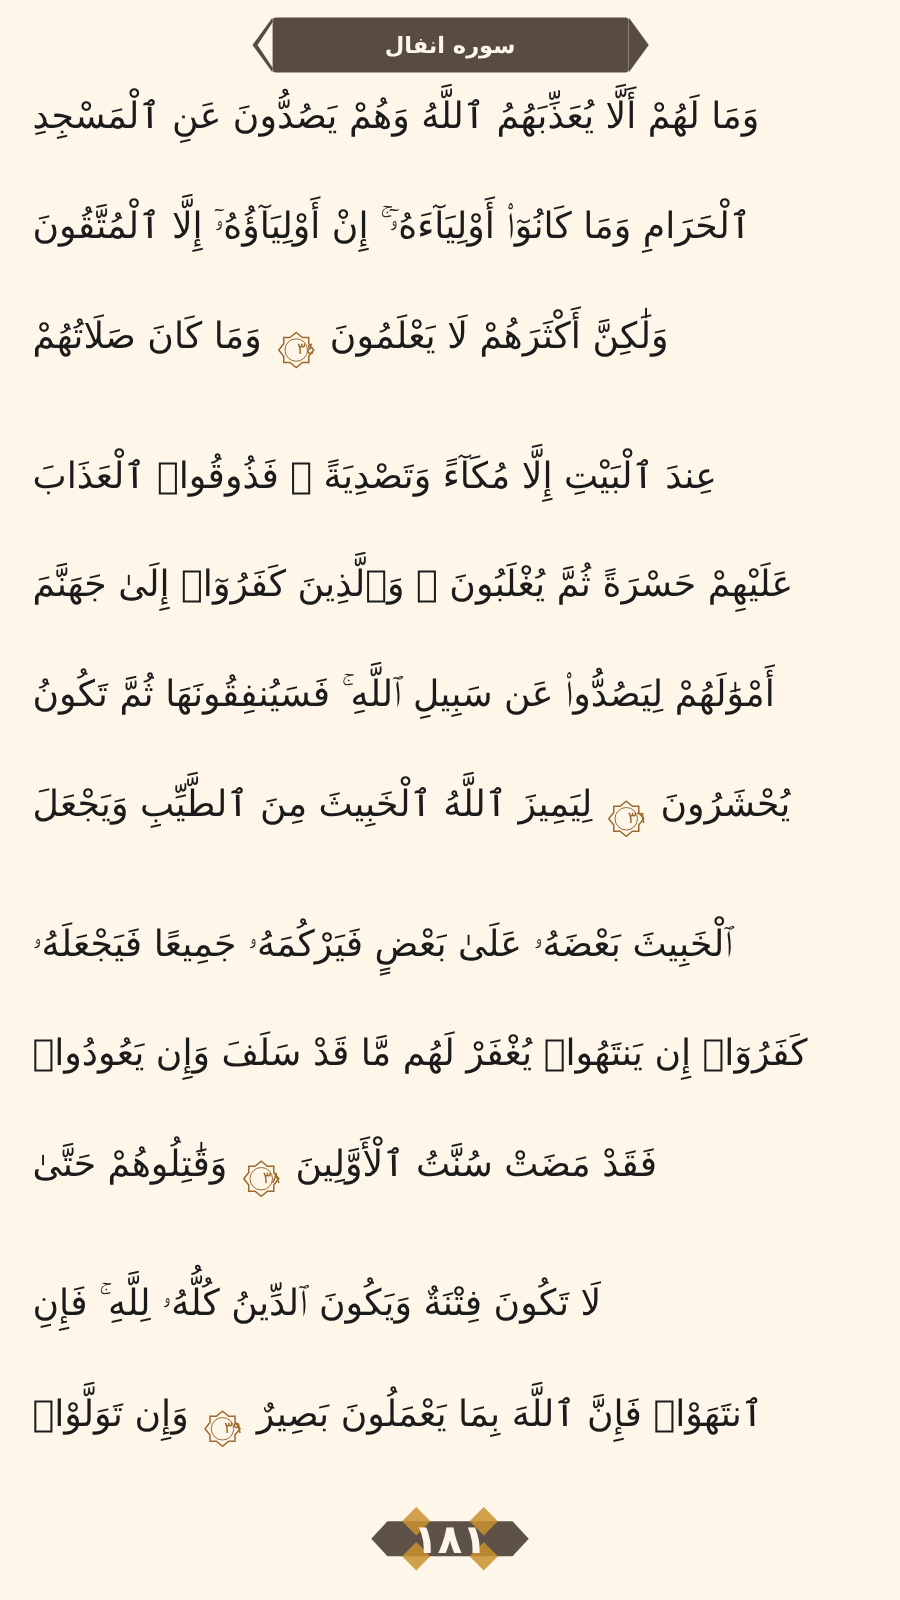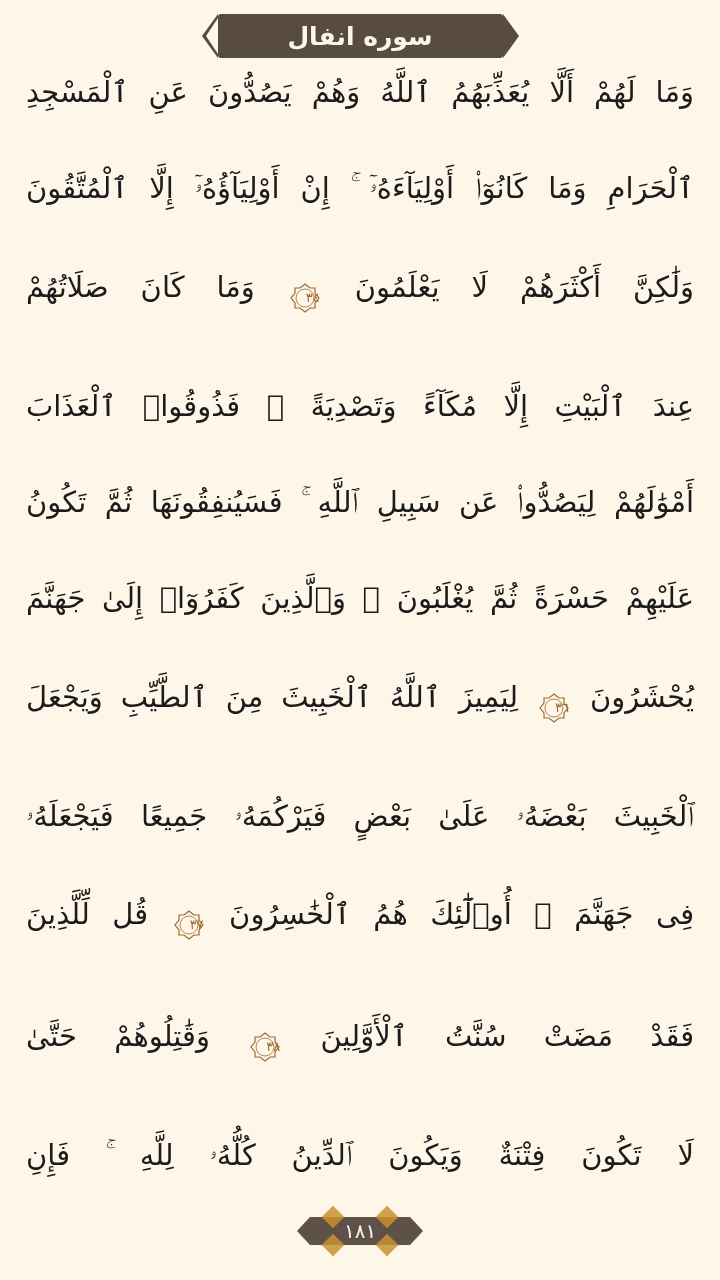--- a/index.html
+++ b/index.html
@@ -73,38 +73,39 @@
   .surah-banner .edge-l {
     left: -12px;
     border-right: 12px solid #fdf6e9;
   }
   .surah-banner .edge-r {
     right: -12px;
     border-left: 12px solid #fdf6e9;
   }
   .surah-title {
     color: #fdf6e9;
-    font-size: 25px;
+    font-size: 18px;
     font-weight: bold;
     letter-spacing: 1px;
     z-index: 2;
     white-space: nowrap;
     font-family: "DejaVu Sans", "Liberation Sans", sans-serif;
   }
 
   
   .quran-body {
     position: absolute;
     top: 78px;
     left: 22px;
     right: 22px;
     bottom: 110px;
     display: flex;
     flex-direction: column;
     justify-content: space-between;
+    align-items: flex-end;
   }
   .aya-line {
     display: block;
     text-align: justify;
     text-align-last: justify;
     direction: rtl;
     font-size: 29px;
     line-height: 1.0;
     color: #1b1b1b;
     font-family: "DejaVu Sans", "Liberation Sans", sans-serif;
@@ -189,22 +190,22 @@
     opacity: .85;
   }
   .page-number-frame .orn.tl { top: 1px; left: 24px; }
   .page-number-frame .orn.tr { top: 1px; right: 24px; }
   .page-number-frame .orn.bl { bottom: 1px; left: 24px; }
   .page-number-frame .orn.br { bottom: 1px; right: 24px; }
   .page-number {
     position: relative;
     z-index: 3;
     color: #fdf6e9;
-    font-size: 20px;
-    font-weight: normal;
+    font-size: 32px;
+    font-weight: bold;
     letter-spacing: 2px;
     font-family: "DejaVu Sans", "Liberation Sans", sans-serif;
   }
 </style>
 </head>
 <body>
 
 <div class="page">
 
   <div class="surah-header">
@@ -236,72 +237,75 @@
       </span>
       <span>وَمَا كَانَ صَلَاتُهُمْ</span>
     </div>
 
     <div class="aya-line">
       <span>عِندَ ٱلْبَيْتِ إِلَّا مُكَآءً وَتَصْدِيَةً ۚ فَذُوقُوا۟ ٱلْعَذَابَ</span>
     </div>
 
 
     <div class="aya-line">
+      <span>عَلَيْهِمْ حَسْرَةً ثُمَّ يُغْلَبُونَ ۗ وَٱلَّذِينَ كَفَرُوٓا۟ إِلَىٰ جَهَنَّمَ</span>
+    </div>
+
+    <div class="aya-line">
       <span>أَمْوَٰلَهُمْ لِيَصُدُّوا۟ عَن سَبِيلِ ٱللَّهِ ۚ فَسَيُنفِقُونَهَا ثُمَّ تَكُونُ</span>
-    </div>
-
-    <div class="aya-line">
-      <span>عَلَيْهِمْ حَسْرَةً ثُمَّ يُغْلَبُونَ ۗ وَٱلَّذِينَ كَفَرُوٓا۟ إِلَىٰ جَهَنَّمَ</span>
     </div>
 
     <div class="aya-line">
       <span>يُحْشَرُونَ</span>
       <span class="aya-mark">
         <svg width="30" height="30" viewBox="0 0 30 30" aria-hidden="true">
           <path d="M15 1 L20 5 L25 5 L25 10 L29 15 L25 20 L25 25 L20 25 L15 29 L10 25 L5 25 L5 20 L1 15 L5 10 L5 5 L10 5 Z" fill="none" stroke="#9c6a2f" stroke-width="1.2"></path>
           <circle cx="15" cy="15" r="9" fill="none" stroke="#9c6a2f" stroke-width="0.8"></circle>
         </svg>
         <span>٣٦</span>
       </span>
       <span>لِيَمِيزَ ٱللَّهُ ٱلْخَبِيثَ مِنَ ٱلطَّيِّبِ وَيَجْعَلَ</span>
     </div>
 
     <div class="aya-line">
       <span>ٱلْخَبِيثَ بَعْضَهُۥ عَلَىٰ بَعْضٍ فَيَرْكُمَهُۥ جَمِيعًا فَيَجْعَلَهُۥ</span>
     </div>
 
-    <div class="aya-line">
-      <span>فِى جَهَنَّمَ ۚ أُو۟لَٰٓئِكَ هُمُ ٱلْخَٰسِرُونَ</span>
-      <span class="aya-mark">
-        <svg width="30" height="30" viewBox="0 0 30 30" aria-hidden="true">
-          <path d="M15 1 L20 5 L25 5 L25 10 L29 15 L25 20 L25 25 L20 25 L15 29 L10 25 L5 25 L5 20 L1 15 L5 10 L5 5 L10 5 Z" fill="none" stroke="#9c6a2f" stroke-width="1.2"></path>
-          <circle cx="15" cy="15" r="9" fill="none" stroke="#9c6a2f" stroke-width="0.8"></circle>
-        </svg>
-        <span>٣٧</span>
-      </span>
-      <span>قُل لِّلَّذِينَ</span>
-    </div>
-
+
+    <div class="aya-line">
+      <span>كَفَرُوٓا۟ إِن يَنتَهُوا۟ يُغْفَرْ لَهُم مَّا قَدْ سَلَفَ وَإِن يَعُودُوا۟</span>
+    </div>
 
     <div class="aya-line">
       <span>فَقَدْ مَضَتْ سُنَّتُ ٱلْأَوَّلِينَ</span>
       <span class="aya-mark">
         <svg width="30" height="30" viewBox="0 0 30 30" aria-hidden="true">
           <path d="M15 1 L20 5 L25 5 L25 10 L29 15 L25 20 L25 25 L20 25 L15 29 L10 25 L5 25 L5 20 L1 15 L5 10 L5 5 L10 5 Z" fill="none" stroke="#9c6a2f" stroke-width="1.2"></path>
           <circle cx="15" cy="15" r="9" fill="none" stroke="#9c6a2f" stroke-width="0.8"></circle>
         </svg>
         <span>٣٨</span>
       </span>
       <span>وَقَٰتِلُوهُمْ حَتَّىٰ</span>
     </div>
 
     <div class="aya-line">
       <span>لَا تَكُونَ فِتْنَةٌ وَيَكُونَ ٱلدِّينُ كُلُّهُۥ لِلَّهِ ۚ فَإِنِ</span>
     </div>
 
+    <div class="aya-line">
+      <span>ٱنتَهَوْا۟ فَإِنَّ ٱللَّهَ بِمَا يَعْمَلُونَ بَصِيرٌ</span>
+      <span class="aya-mark">
+        <svg width="30" height="30" viewBox="0 0 30 30" aria-hidden="true">
+          <path d="M15 1 L20 5 L25 5 L25 10 L29 15 L25 20 L25 25 L20 25 L15 29 L10 25 L5 25 L5 20 L1 15 L5 10 L5 5 L10 5 Z" fill="none" stroke="#9c6a2f" stroke-width="1.2"></path>
+          <circle cx="15" cy="15" r="9" fill="none" stroke="#9c6a2f" stroke-width="0.8"></circle>
+        </svg>
+        <span>٣٩</span>
+      </span>
+      <span>وَإِن تَوَلَّوْا۟</span>
+    </div>
 
 
   </div>
 
   <div class="page-footer">
     <div class="page-number-frame">
       <span class="bar"></span>
       <span class="tip-l"></span>
       <span class="tip-r"></span>
       <span class="orn tl"></span>

